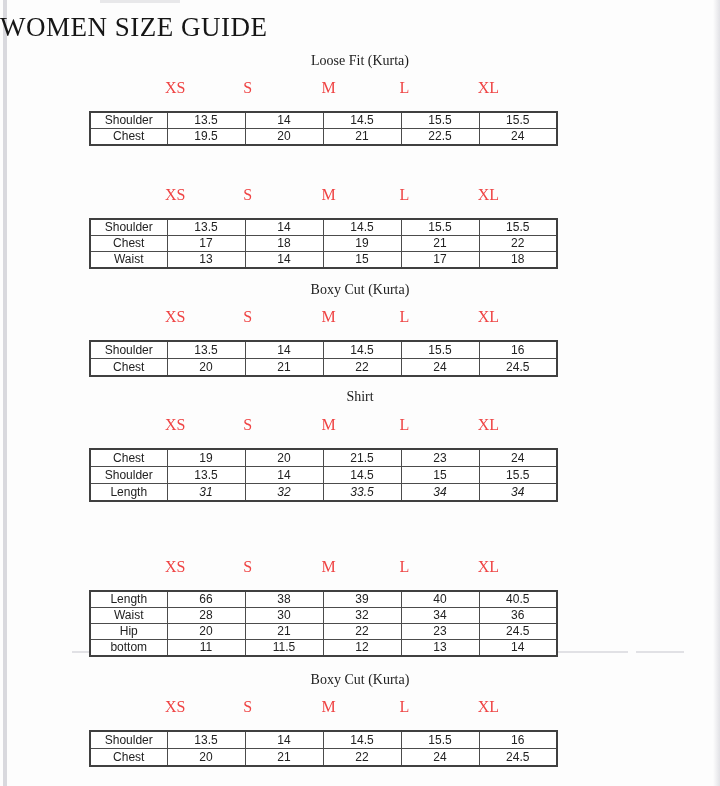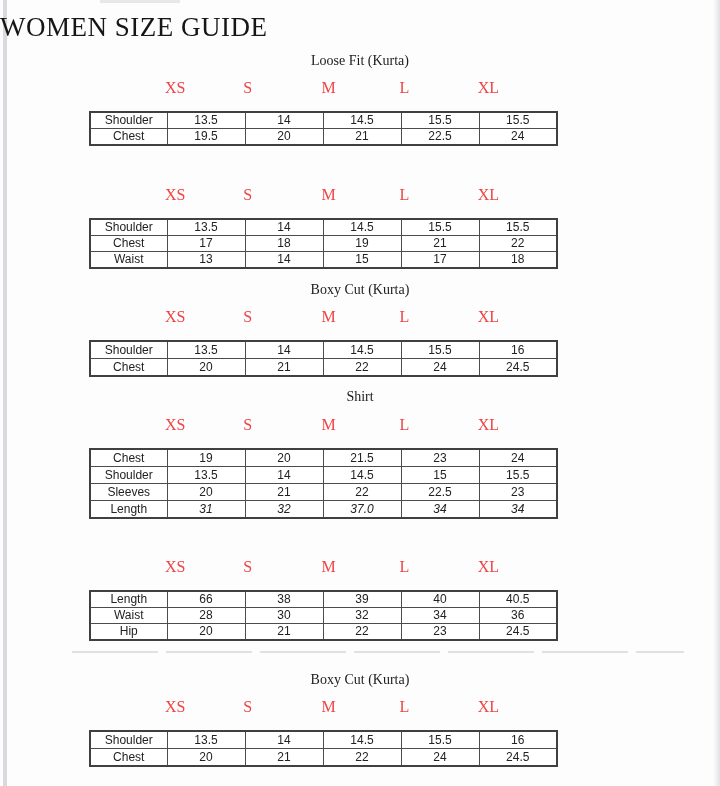--- a/index.html
+++ b/index.html
@@ -228,32 +228,24 @@
       </tr>
       <tr>
         <td>Shoulder</td>
         <td>13.5</td>
         <td>14</td>
         <td>14.5</td>
         <td>15</td>
         <td>15.5</td>
       </tr>
       <tr>
-        <td>Sleeves</td>
-        <td>20</td>
-        <td>21</td>
-        <td>22</td>
-        <td>22.5</td>
-        <td>23</td>
-      </tr>
-      <tr>
         <td>Length</td>
         <td class="os">31</td>
         <td class="os">32</td>
-        <td class="os">37.0</td>
+        <td class="os">33.5</td>
         <td class="os">34</td>
         <td class="os">34</td>
       </tr>
     </tbody>
   </table>
 </section>
 
 <section class="size-section" style="top:531px;height:118px;">
   <div class="size-header-row">
     <span class="size-header">XS</span>
@@ -289,20 +281,28 @@
         <td>36</td>
       </tr>
       <tr>
         <td>Hip</td>
         <td>20</td>
         <td>21</td>
         <td>22</td>
         <td>23</td>
         <td>24.5</td>
       </tr>
+      <tr>
+        <td>bottom</td>
+        <td>11</td>
+        <td>11.5</td>
+        <td>12</td>
+        <td>13</td>
+        <td>14</td>
+      </tr>
     </tbody>
   </table>
 </section>
 
 <section class="size-section" style="top:671px;height:88px;">
   <h2 class="section-title">Boxy Cut (Kurta)</h2>
   <div class="size-header-row">
     <span class="size-header">XS</span>
     <span class="size-header">S</span>
     <span class="size-header">M</span>

